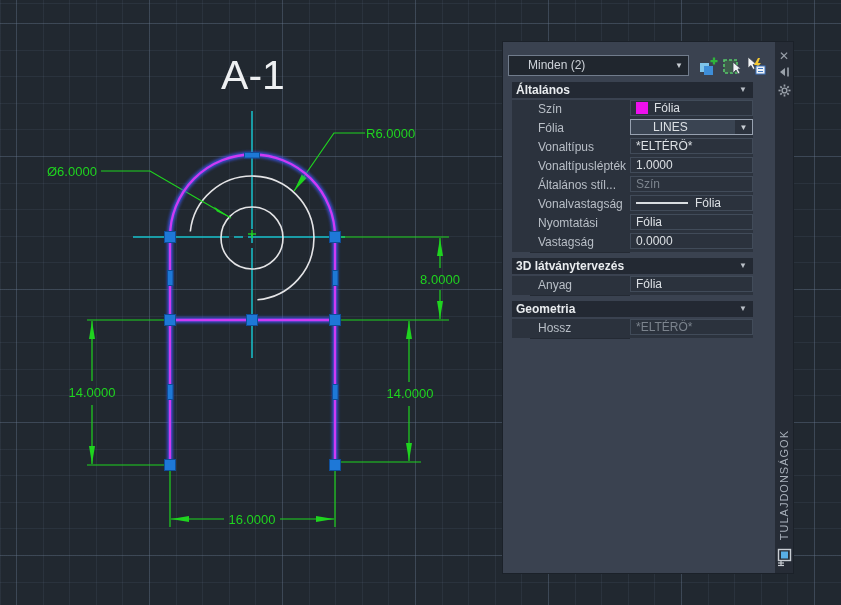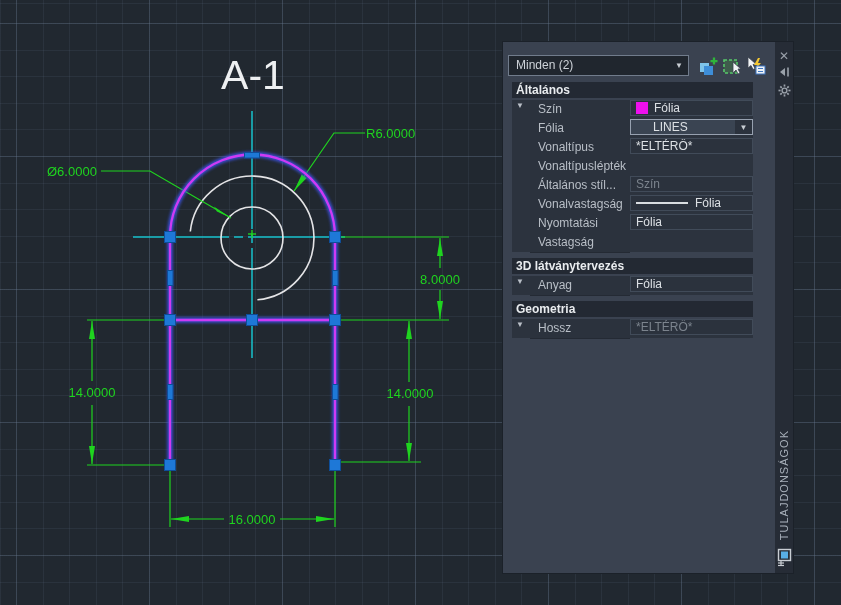--- a/index.html
+++ b/index.html
@@ -18,28 +18,28 @@
   .canvas svg{position:absolute;left:0;top:0;}
   .dimtext{fill:#1fd41f;font-size:13px;font-family:"Liberation Sans",sans-serif;}
   .cadtitle{fill:#eef0f2;font-size:41px;font-family:"Liberation Sans",sans-serif;}
 
   
   .panel{position:absolute;left:503px;top:42px;width:290px;height:531px;display:flex;
     box-shadow:0 0 0 1px #1b2129;font-size:12px;color:#dde1e5;}
   .panel-body{width:272px;background:#3a4250;position:relative;}
   .panel-top{display:flex;align-items:center;padding:13px 0 0 5px;}
   .combo{width:181px;height:21px;background:#20262e;border:1px solid #717c8c;
-    display:flex;align-items:center;color:#cdd2d8;}
+    display:flex;align-items:center;color:#cdd2d8;padding-left:12px;}
   .combo .cv{flex:1;padding-left:7px;line-height:19px;}
   .combo .ca{width:18px;text-align:center;font-size:8px;color:#c9ced4;}
   .ptools{display:flex;margin-left:9px;gap:4px;}
   .ptool{width:20px;height:20px;display:flex;align-items:center;justify-content:center;}
 
   .sec-header{height:16px;margin:6px 22px 0 9px;background:#232933;color:#e9ecef;
-    font-weight:bold;line-height:16px;padding:0 6px 0 4px;display:flex;flex-direction:column;}
+    font-weight:bold;line-height:16px;padding:0 6px 0 4px;display:flex;}
   .sec-header .st{flex:1;}
   .sec-header .chev{font-size:8px;color:#b9bfc7;font-weight:normal;}
   .rows{margin:2px 22px 0 9px;background:#2c333e;padding-left:18px;}
   .prow{height:19px;display:flex;align-items:flex-start;}
   .plabel{width:100px;line-height:19px;color:#b9bfc7;padding-left:8px;
     border-bottom:1px solid #242a34;white-space:nowrap;overflow:hidden;background:#2b323d;}
   .pvalue{flex:1;border:1px solid #414b59;background:#2b323d;display:flex;
     align-items:center;padding-left:5px;color:#dce0e4;white-space:nowrap;overflow:hidden;}
   .pvalue.muted{color:#7b838d;}
   .pvalue.dd{background:#3a4452;border-color:#97a1b0;padding-left:22px;position:relative;}
@@ -213,20 +213,23 @@
           </div>
         </div>
         <div class="prow">
           <div class="plabel">Vonaltípus</div>
           <div class="pvalue">
             <span>*ELTÉRŐ*</span>
           </div>
         </div>
         <div class="prow">
           <div class="plabel">Vonaltípuslépték</div>
+          <div class="pvalue">
+            <span>1.0000</span>
+          </div>
         </div>
         <div class="prow">
           <div class="plabel">Általános stíl...</div>
           <div class="pvalue muted">
             <span>Szín</span>
           </div>
         </div>
         <div class="prow">
           <div class="plabel">Vonalvastagság</div>
           <div class="pvalue">
@@ -235,20 +238,23 @@
           </div>
         </div>
         <div class="prow">
           <div class="plabel">Nyomtatási</div>
           <div class="pvalue">
             <span>Fólia</span>
           </div>
         </div>
         <div class="prow">
           <div class="plabel">Vastagság</div>
+          <div class="pvalue">
+            <span>0.0000</span>
+          </div>
         </div>
       </div>
 
       <div class="sec-header">
         <span class="st">3D látványtervezés</span>
         <span class="chev">▼</span>
       </div>
       <div class="rows">
         <div class="prow">
           <div class="plabel">Anyag</div>

